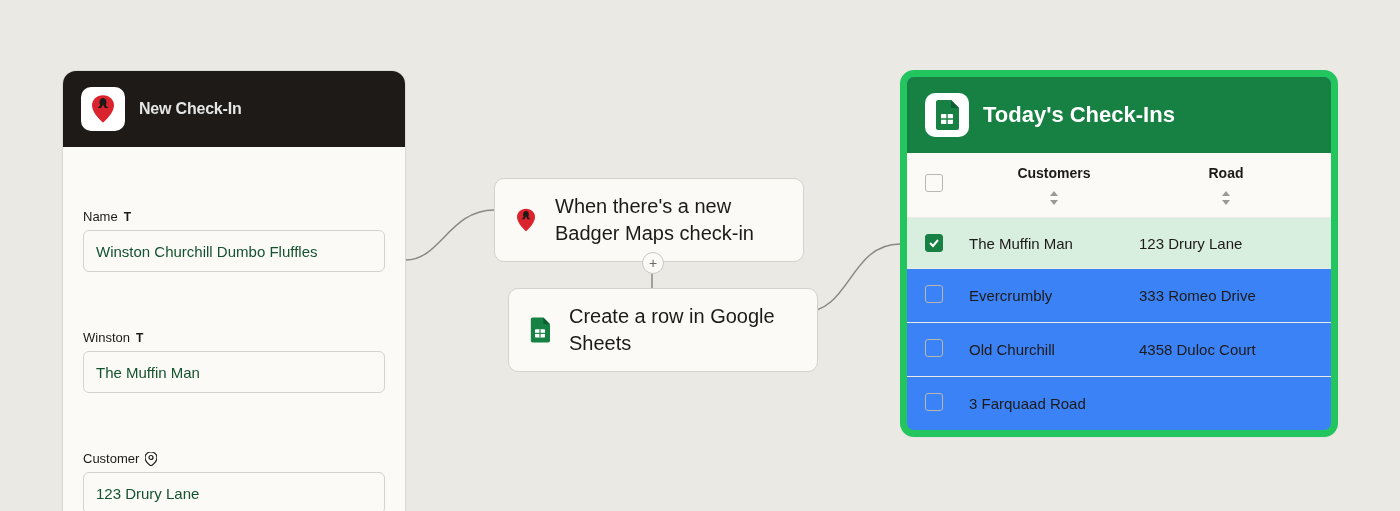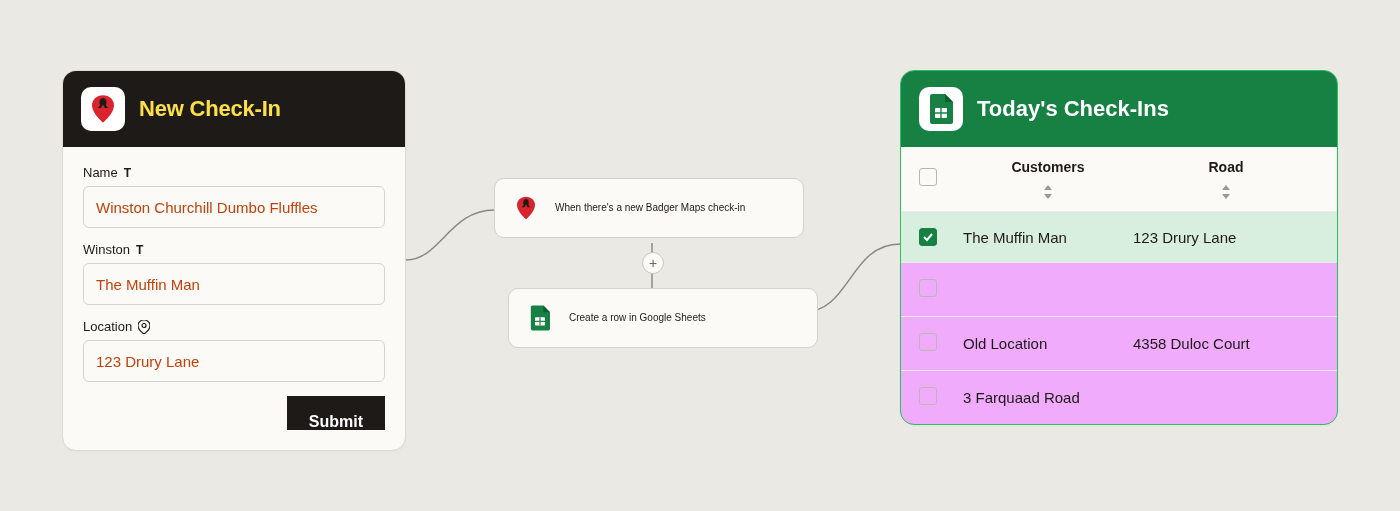--- a/index.html
+++ b/index.html
@@ -48,49 +48,50 @@
   .app-icon {
     width: 44px;
     height: 44px;
     background: #fff;
     border-radius: 10px;
     display: flex;
     align-items: center;
     justify-content: center;
   }
   .form-title {
-    color: #fde047;
-    font-size: 22px;
+    color: #e5e5e5;
+    font-size: 16px;
     font-weight: 700;
     letter-spacing: -0.2px;
   }
   .form-body {
     padding: 18px 20px 20px 20px;
   }
   .field-label {
     font-size: 13px;
     color: #1d1a17;
     display: flex;
     align-items: center;
     gap: 6px;
     margin-bottom: 6px;
+    margin-top: 44px;
   }
   .field-label .type-glyph {
     font-weight: 800;
     font-size: 12px;
   }
   .text-input {
     width: 100%;
     height: 42px;
     border: 1px solid #d4d2cc;
     border-radius: 6px;
     background: #fbfaf7;
     padding: 0 12px;
     font-size: 15px;
-    color: #c2410c;
+    color: #14532d;
     margin-bottom: 14px;
   }
   .submit-btn {
     float: right;
     background: #1d1a17;
     color: #fff;
     border: none;
     border-radius: 0;
     height: 32px;
     padding: 17px 22px;
@@ -113,21 +114,21 @@
     gap: 14px;
   }
   .step-1 { left: 494px; top: 178px; }
   .step-2 { left: 508px; top: 288px; }
   .step .mini-icon {
     width: 30px; height: 30px;
     display: flex; align-items: center; justify-content: center;
     flex-shrink: 0;
   }
   .step .step-text {
-    font-size: 10px;
+    font-size: 20px;
     color: #1d1a17;
     line-height: 1.35;
   }
   .plus-badge {
     position: absolute;
     left: 642px;
     top: 252px;
     width: 22px;
     height: 22px;
     border-radius: 50%;
@@ -139,22 +140,22 @@
     font-size: 14px;
     color: #6b6964;
   }
 
   
   .sheet-card {
     position: absolute;
     left: 900px;
     top: 70px;
     width: 438px;
-    background: #f0abfc;
-    border: 1px solid #22c55e;
+    background: #3b82f6;
+    border: 7px solid #22c55e;
     border-radius: 14px;
     overflow: hidden;
     box-shadow: 0 1px 2px rgba(0,0,0,.03);
   }
   .sheet-header {
     background: #178043;
     padding: 16px 18px;
     display: flex;
     align-items: center;
     gap: 14px;
@@ -251,21 +252,21 @@
       </div>
       <input class="text-input" value="Winston Churchill Dumbo Fluffles" style="">
 
       <div class="field-label">
         <span>Winston</span>
         <span class="type-glyph">T</span>
       </div>
       <input class="text-input" value="The Muffin Man" style="">
 
       <div class="field-label">
-        <span>Location</span>
+        <span>Customer</span>
         <svg class="loc-icon" viewBox="0 0 12 14">
           <path d="M6 0 C2.7 0 0 2.5 0 5.6 C0 9.8 6 14 6 14 C6 14 12 9.8 12 5.6 C12 2.5 9.3 0 6 0 Z M6 7.5 A2 2 0 1 1 6 3.5 A2 2 0 1 1 6 7.5 Z" fill="none" stroke="currentColor" stroke-width="1.2"></path>
         </svg>
       </div>
       <input class="text-input" value="123 Drury Lane" style="">
 
       <button class="submit-btn">Submit</button>
     </div>
   </div>
 
@@ -337,24 +338,26 @@
           <div><span class="checkbox checked">
               <svg width="12" height="12" viewBox="0 0 12 12">
                 <path d="M2 6 L5 9 L10 3" stroke="#fff" stroke-width="2" fill="none"></path>
               </svg>
             </span></div>
           <div class="cell">The Muffin Man</div>
           <div class="cell">123 Drury Lane</div>
         </div>
         <div class="sheet-row">
           <div><span class="checkbox"></span></div>
+          <div class="cell">Evercrumbly</div>
+          <div class="cell">333 Romeo Drive</div>
         </div>
         <div class="sheet-row">
           <div><span class="checkbox"></span></div>
-          <div class="cell">Old Location</div>
+          <div class="cell">Old Churchill</div>
           <div class="cell">4358 Duloc Court</div>
         </div>
         <div class="sheet-row">
           <div><span class="checkbox"></span></div>
           <div class="cell">3 Farquaad Road</div>
         </div>
       </div>
   </div>
 
 </div>

